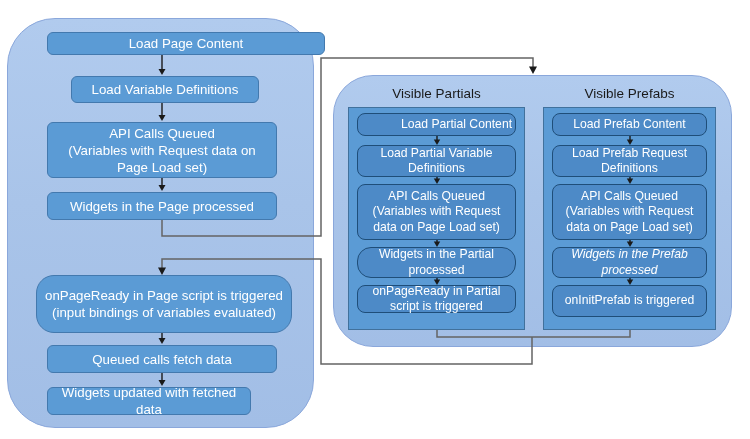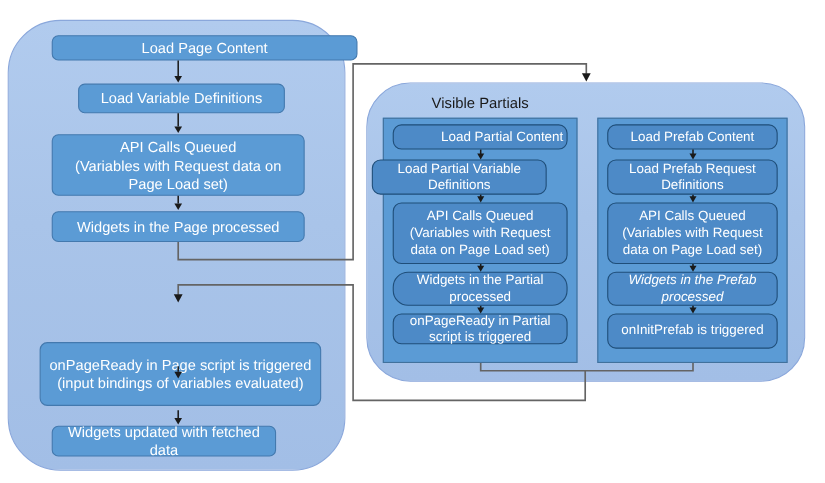--- a/index.html
+++ b/index.html
@@ -16,21 +16,21 @@
   .node {
     position:absolute; display:flex; align-items:center; justify-content:center;
     text-align:center; white-space:pre-line;
     background:var(--node-fill);
     border:1.2px solid var(--node-border);
     border-radius:6px;
     color:var(--node-text);
     font-size:13.3px; line-height:17px;
     box-sizing:border-box;
   }
-  .node.big { border-radius:7px;margin-top:36px; }
+  .node.big { border-radius:18px; }
   .panel {
     position:absolute;
     background:var(--panel-fill);
     border:1px solid var(--panel-border);
     box-sizing:border-box;
   }
   .pnode {
     position:absolute; display:flex; align-items:center; justify-content:center;
     text-align:center; white-space:pre-line;
     background:var(--panel-node-fill);
@@ -53,36 +53,38 @@
 </head>
 <body>
 
 <div class="canvas">
 
   <div class="container" style="left:7px; top:18px; width:305px; height:408px; border-radius:48px;"></div>
 
   <div class="container" style="left:333px; top:75px; width:397px; height:270px; border-radius:40px;"></div>
 
   <div class="panel-header" style="left:348px; top:85px; width:177px;">Visible Partials</div>
+  <div class="panel-header" style="left:543px; top:85px; width:173px;">Visible Prefabs</div>
 
   <div class="panel" style="left:348px; top:107px; width:177px; height:223px;"></div>
   <div class="panel" style="left:543px; top:107px; width:173px; height:223px;"></div>
 
   <div class="node" style="left:47px; top:32px; width:278px; height:23px;">Load Page Content</div>
   <div class="node" style="left:47px; top:76px; width:188px; height:27px;margin-left:24px;">Load Variable Definitions</div>
   <div class="node" style="left:47px; top:122px; width:230px; height:56px;">API Calls Queued
 (Variables with Request data on
 Page Load set)</div>
   <div class="node" style="left:47px; top:192px; width:230px; height:28px;">Widgets in the Page processed</div>
   <div class="node big" style="left:36px; top:275px; width:256px; height:58px;">onPageReady in Page script is triggered
 (input bindings of variables evaluated)</div>
+  <div class="node" style="left:47px; top:345px; width:230px; height:28px;">Queued calls fetch data</div>
   <div class="node" style="left:47px; top:387px; width:204px; height:28px;">Widgets updated with fetched data</div>
 
   <div class="pnode" style="left:357px; top:113px; width:159px; height:23px;padding-left:40px;">Load Partial Content</div>
-  <div class="pnode" style="left:338px; top:145px; width:159px; height:32px;">Load Partial Variable
+  <div class="pnode" style="left:357px; top:145px; width:159px; height:32px;">Load Partial Variable
 Definitions</div>
   <div class="pnode" style="left:357px; top:184px; width:159px; height:56px;">API Calls Queued
 (Variables with Request
 data on Page Load set)</div>
   <div class="pnode" style="left:357px; top:247px; width:159px; height:31px;border-radius:14px;">Widgets in the Partial
 processed</div>
   <div class="pnode" style="left:357px; top:285px; width:159px; height:28px;">onPageReady in Partial
 script is triggered</div>
 
   <div class="pnode" style="left:552px; top:113px; width:155px; height:23px;">Load Prefab Content</div>

